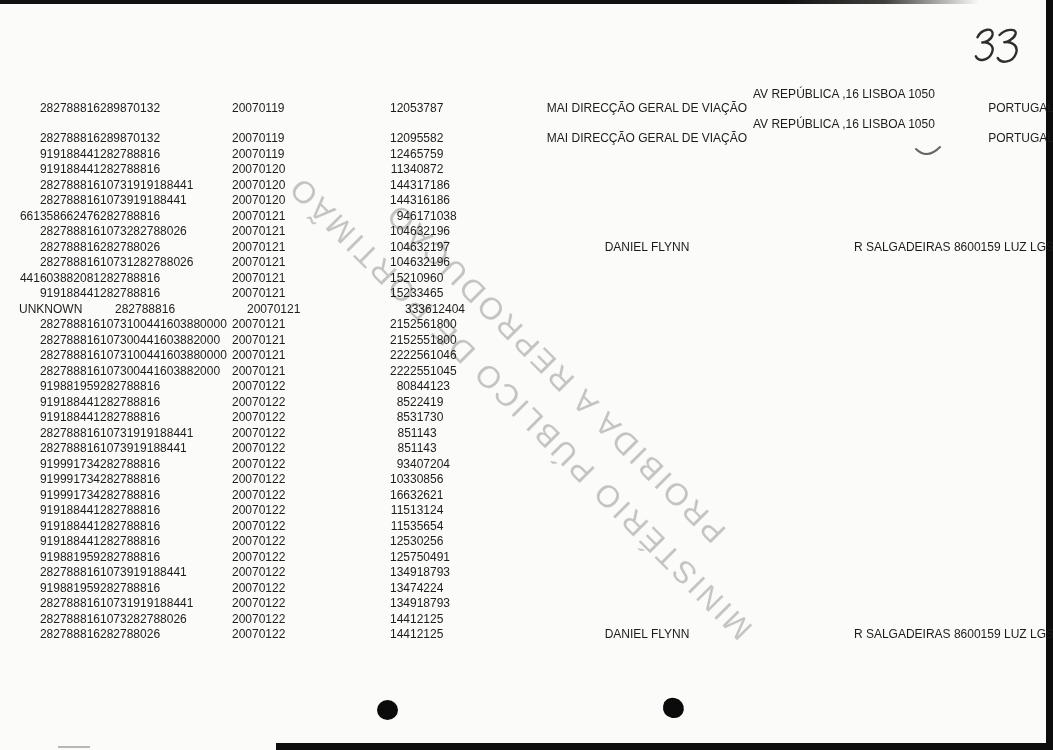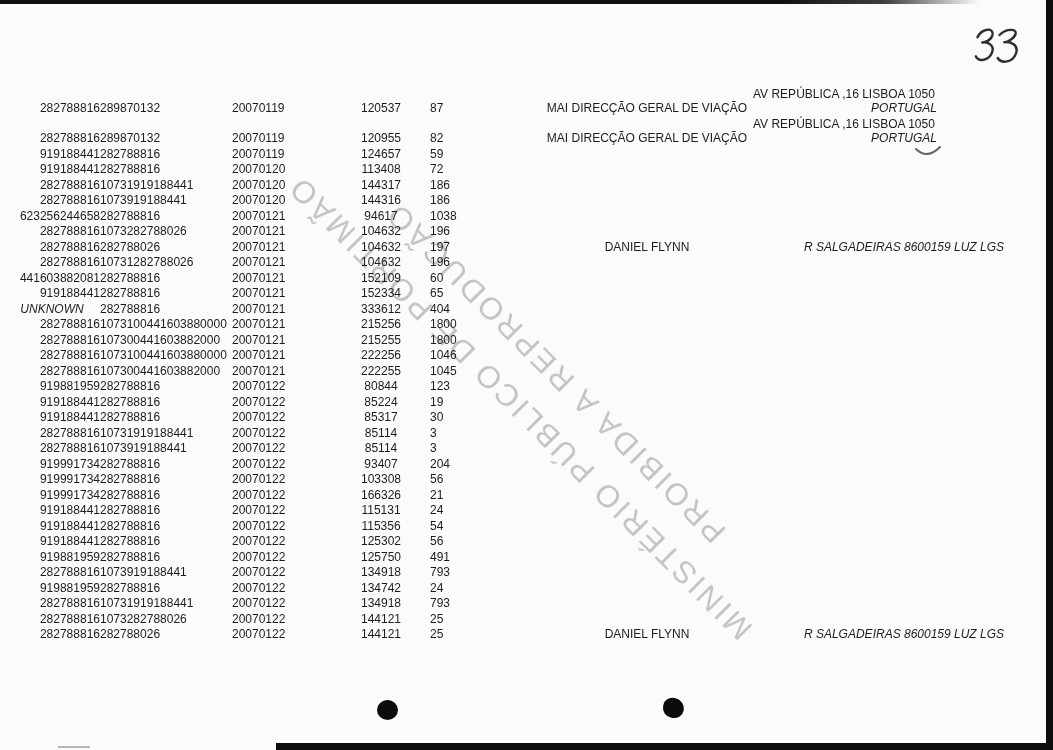--- a/index.html
+++ b/index.html
@@ -40,27 +40,27 @@
   .dot.d1{left:377px;top:700px;}
   .dot.d2{left:663px;top:698px;transform:rotate(10deg);border-radius:46% 54% 50% 50%;}
 
   
   .records{position:absolute;left:0;top:101px;width:1053px;}
   .row{display:flex;height:15.5px;line-height:15.5px;font-size:12px;
     position:relative;white-space:nowrap;}
   .row.tall{margin-top:14.5px;}
   .cell{flex:none;overflow:visible;}
   .c1{width:100px;text-align:right;}
-  .row.c1left .c1{text-align:center;padding-left:4px;width:96px;font-style:italic;}
+  .row.c1left .c1{text-align:left;padding-left:19px;width:96px;}
   .c2{width:132px;text-align:left;}
   .c3{width:100px;}
-  .c4{width:98px;text-align:center;}
+  .c4{width:98px;text-align:right;}
   .c5{width:102px;text-align:left;}
   .name{width:214px;padding-left:8px;text-align:center;}
-  .addr{width:300px;text-align:center;font-style:italic;}
+  .addr{width:300px;text-align:right;}
   .addr-above{position:absolute;left:753px;top:-14.5px;height:15.5px;line-height:15.5px;font-size:12px;}
 </style>
 </head>
 <body>
 
 <div class="edge-top"></div>
 <div class="edge-right"></div>
 <div class="edge-bottom"></div>
 <div class="edge-dash"></div>
 
@@ -132,21 +132,21 @@
     <div class="row">
       <span class="cell c1">282788816</span>
       <span class="cell c2">1073919188441</span>
       <span class="cell c3">20070120</span>
       <span class="cell c4">144316</span>
       <span class="cell c5">186</span>
       <span class="cell name"></span>
       <span class="cell addr"></span>
     </div>
     <div class="row">
-      <span class="cell c1">623256244658</span>
+      <span class="cell c1">661358662476</span>
       <span class="cell c2">282788816</span>
       <span class="cell c3">20070121</span>
       <span class="cell c4">94617</span>
       <span class="cell c5">1038</span>
       <span class="cell name"></span>
       <span class="cell addr"></span>
     </div>
     <div class="row">
       <span class="cell c1">282788816</span>
       <span class="cell c2">1073282788026</span>

